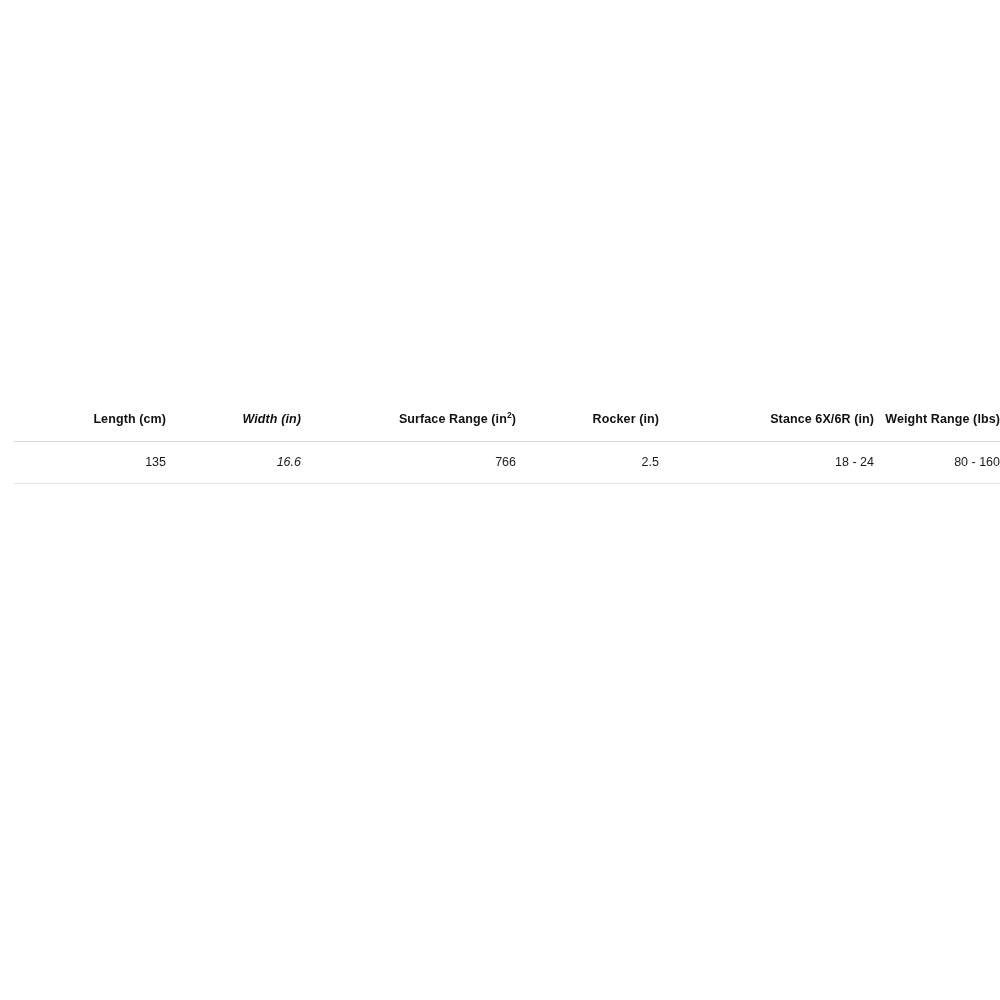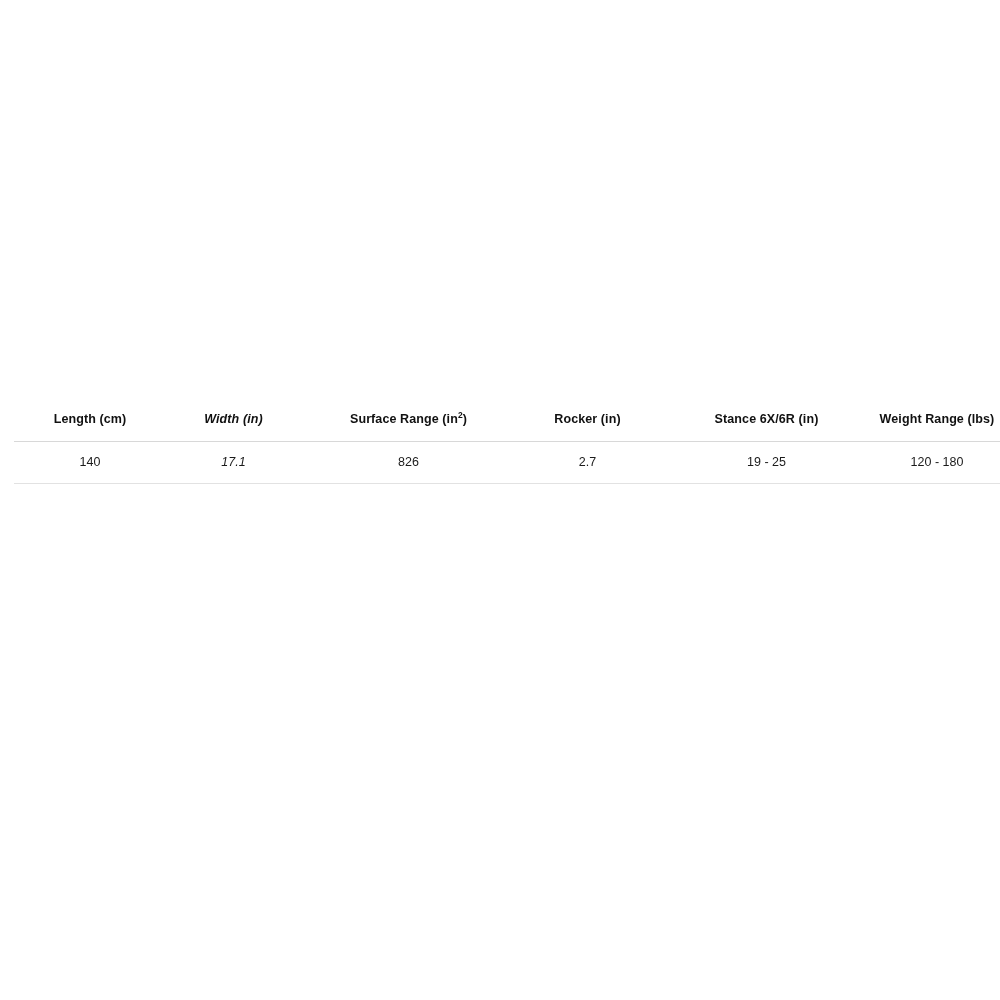--- a/index.html
+++ b/index.html
@@ -27,21 +27,21 @@
     width: 1000px;
   }
   table.spec-table {
     width: 986px;
     margin-left: 14px;
     border-collapse: collapse;
     table-layout: fixed;
   }
   table.spec-table th,
   table.spec-table td {
-    text-align: center;
+    text-align: right;
     vertical-align: middle;
     padding: 0;
     border: 0;
   }
   table.spec-table thead th {
     font-size: 12.5px;
     font-weight: bold;
     letter-spacing: 0.1px;
     color: #111111;
     height: 41px;
@@ -81,23 +81,23 @@
           <th class="col-0"><span>Length (cm)</span></th>
           <th class="col-1"><span>Width (in)</span></th>
           <th class="col-2"><span>Surface Range (in</span><sup>2</sup><span>)</span></th>
           <th class="col-3"><span>Rocker (in)</span></th>
           <th class="col-4"><span>Stance 6X/6R (in)</span></th>
           <th class="col-5"><span>Weight Range (lbs)</span></th>
         </tr>
       </thead>
       <tbody>
         <tr>
-          <td class="col-0">140</td>
-          <td class="col-1">17.1</td>
-          <td class="col-2">826</td>
-          <td class="col-3">2.7</td>
-          <td class="col-4">19 - 25</td>
-          <td class="col-5">120 - 180</td>
+          <td class="col-0">135</td>
+          <td class="col-1">16.6</td>
+          <td class="col-2">766</td>
+          <td class="col-3">2.5</td>
+          <td class="col-4">18 - 24</td>
+          <td class="col-5">80 - 160</td>
         </tr>
       </tbody>
     </table>
   </div>
 </div>
 
 </body></html>

